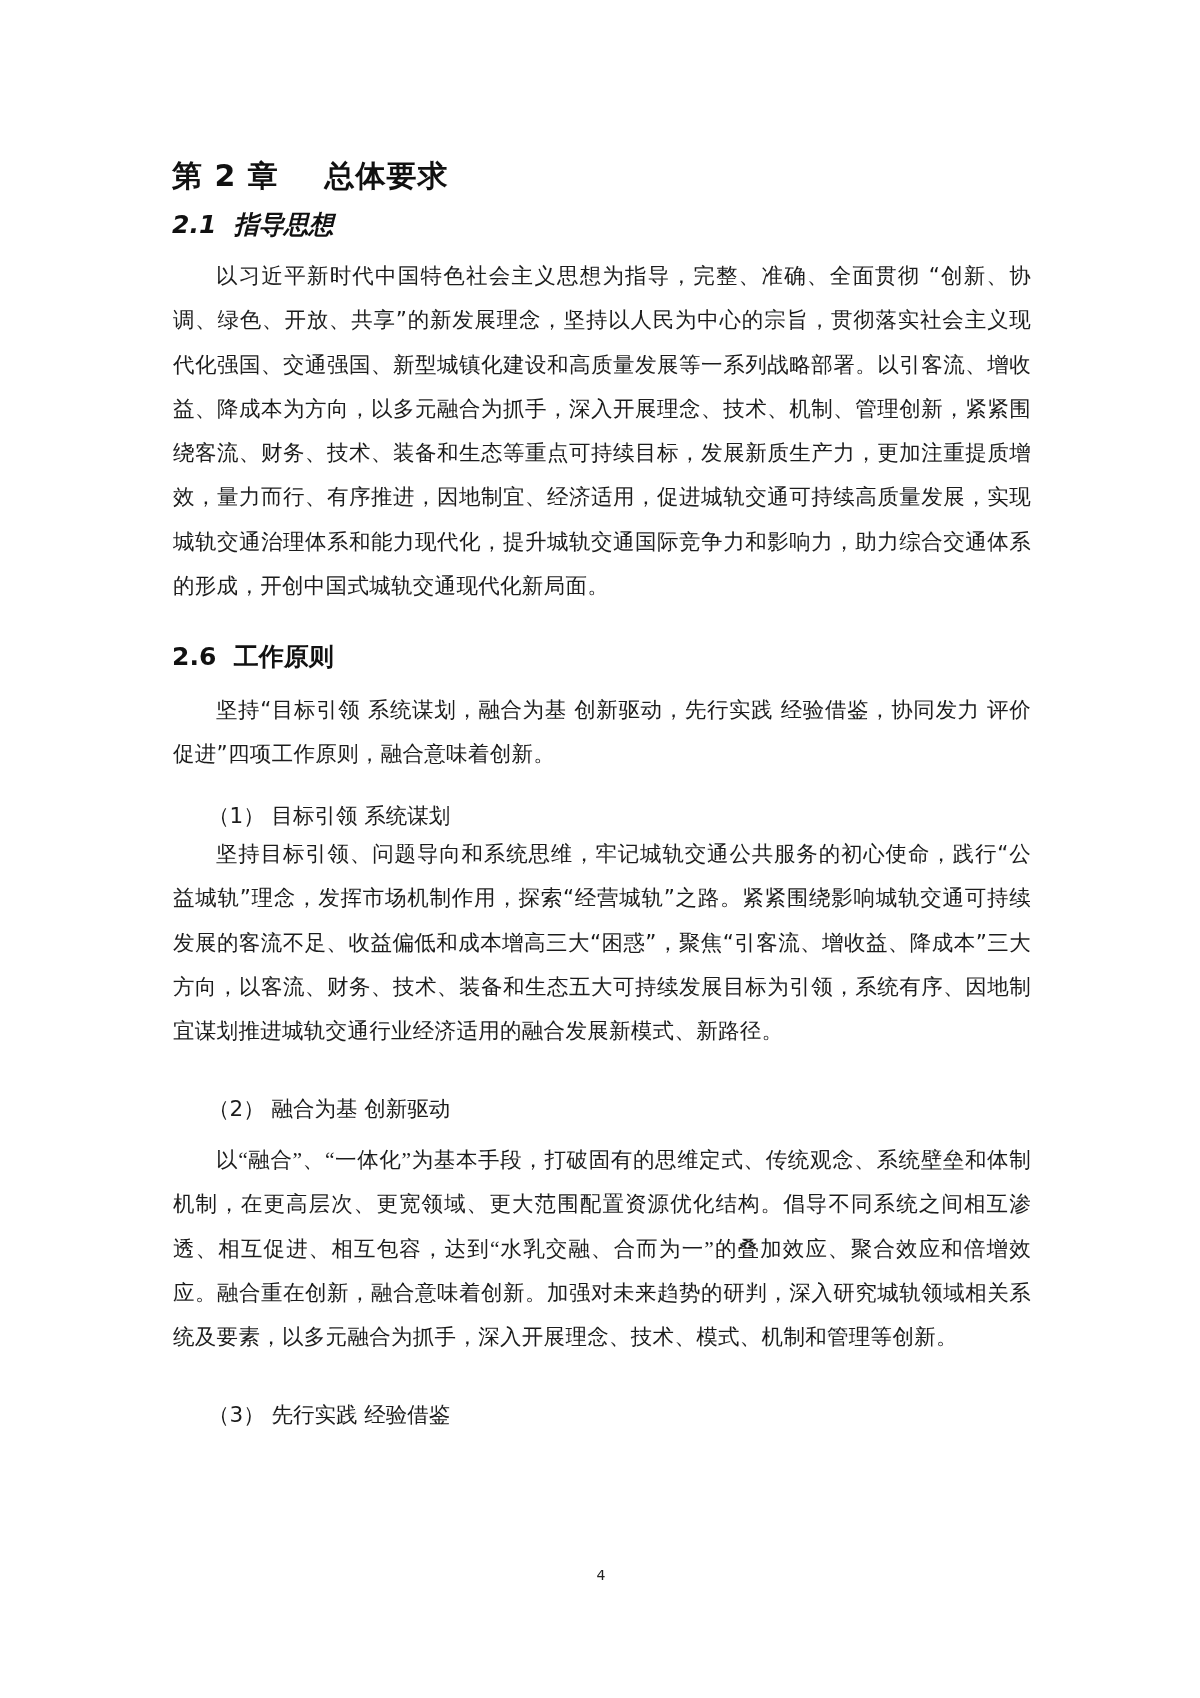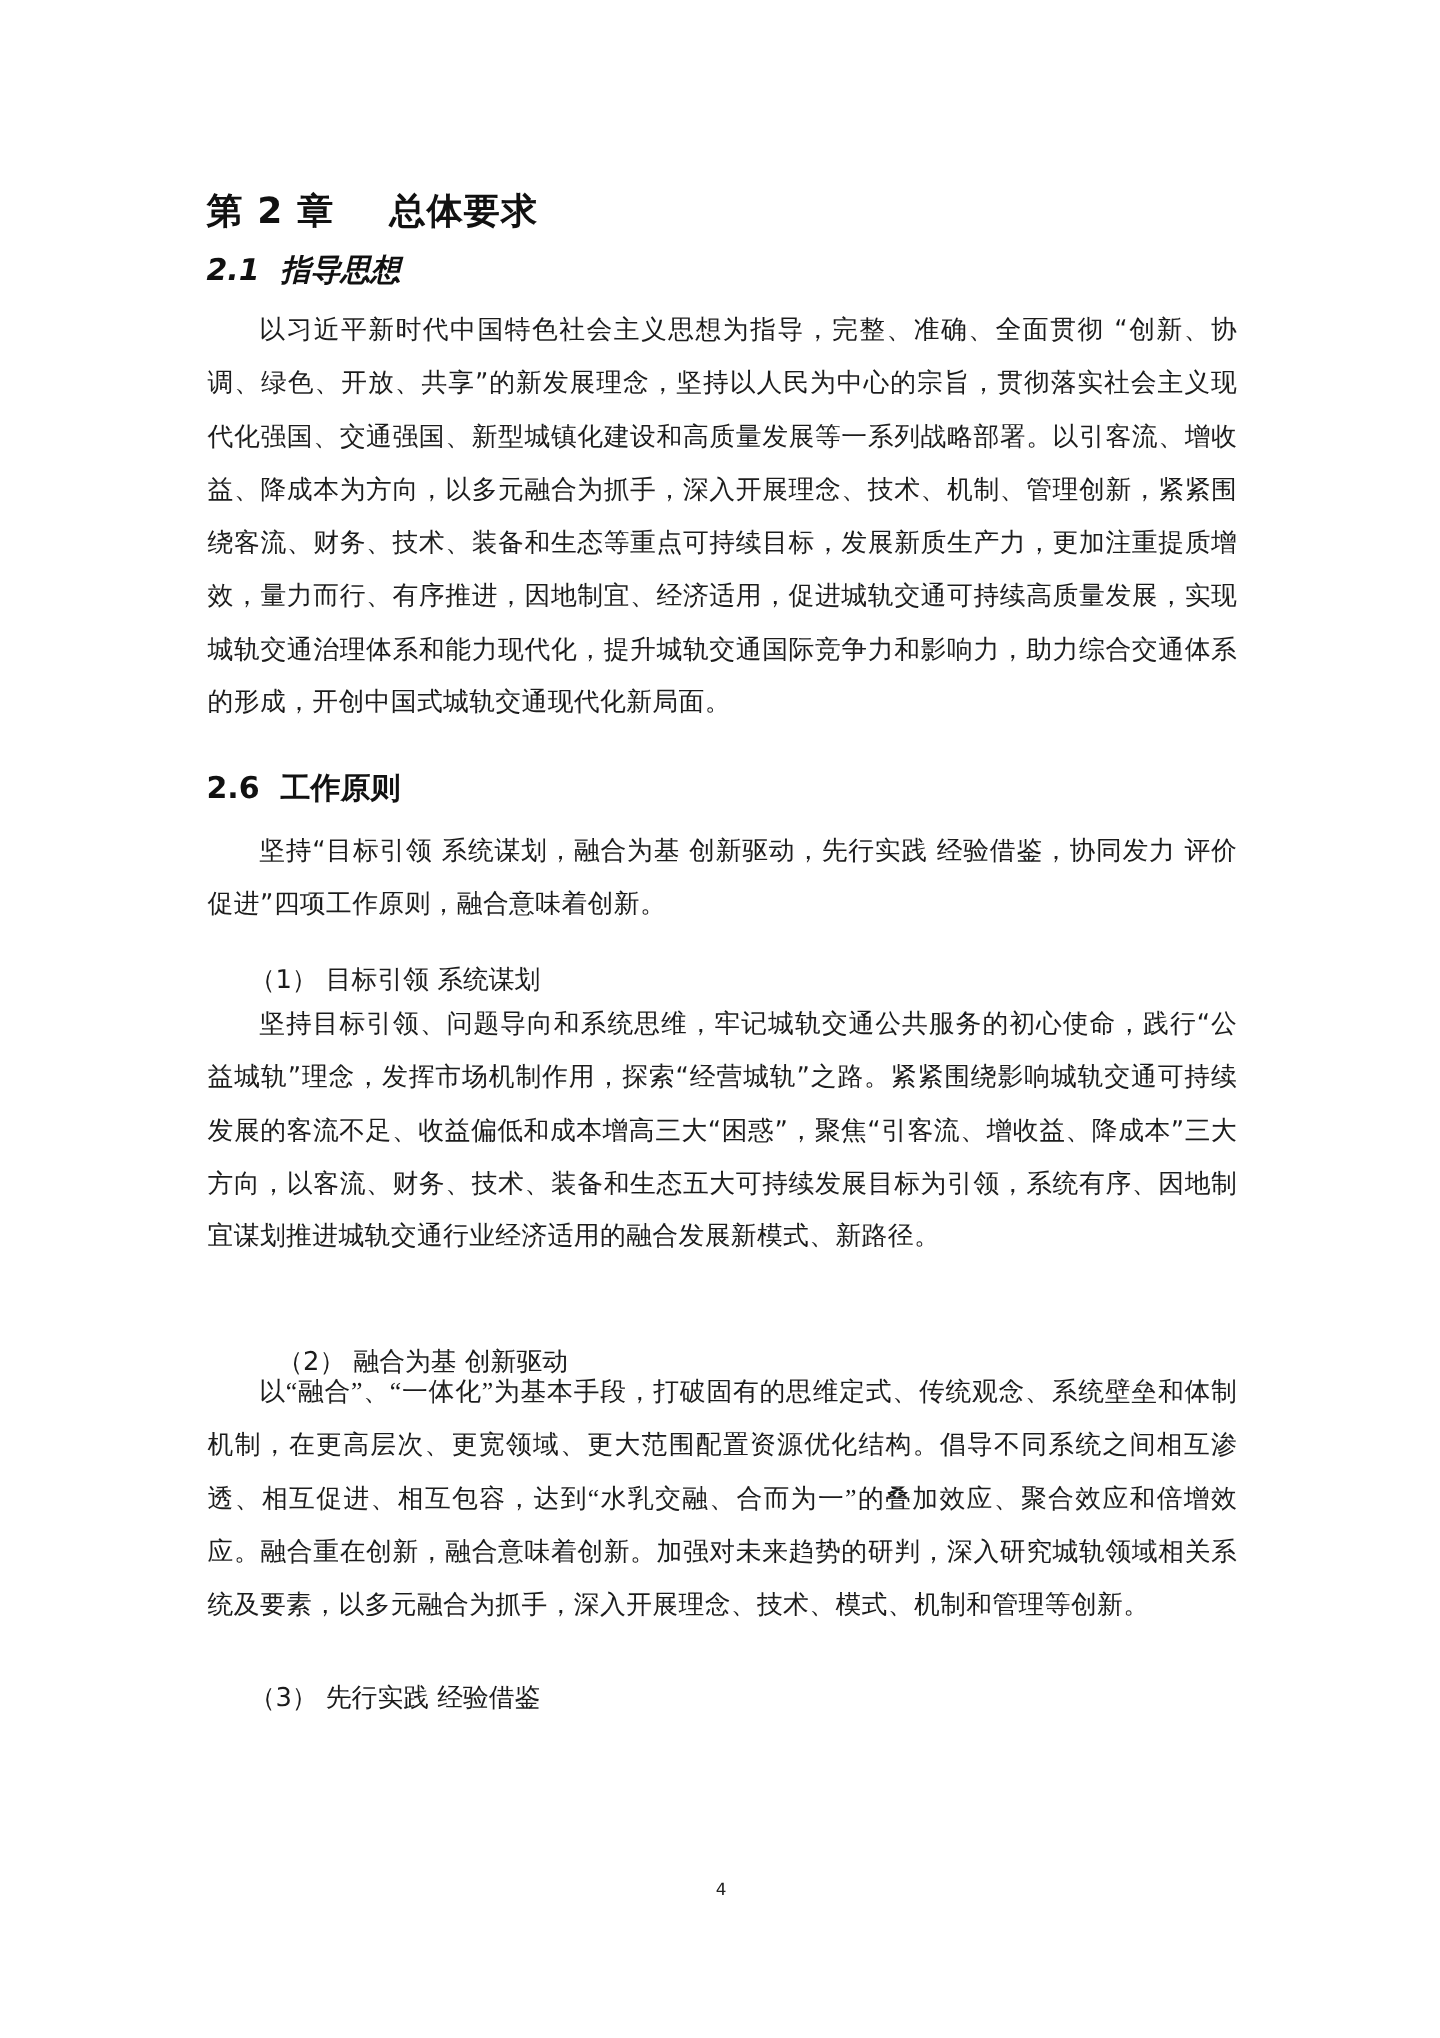--- a/index.html
+++ b/index.html
@@ -78,19 +78,19 @@
 
   <div class="section-heading" style="top:208px;font-style:italic;">2.1  指导思想</div>
   <div class="para" style="top:254px;">以习近平新时代中国特色社会主义思想为指导，完整、准确、全面贯彻 “创新、协调、绿色、开放、共享”的新发展理念，坚持以人民为中心的宗旨，贯彻落实社会主义现代化强国、交通强国、新型城镇化建设和高质量发展等一系列战略部署。以引客流、增收益、降成本为方向，以多元融合为抓手，深入开展理念、技术、机制、管理创新，紧紧围绕客流、财务、技术、装备和生态等重点可持续目标，发展新质生产力，更加注重提质增效，量力而行、有序推进，因地制宜、经济适用，促进城轨交通可持续高质量发展，实现城轨交通治理体系和能力现代化，提升城轨交通国际竞争力和影响力，助力综合交通体系的形成，开创中国式城轨交通现代化新局面。</div>
 
   <div class="section-heading" style="top:640px;">2.6  工作原则</div>
   <div class="para" style="top:688px;">坚持“目标引领 系统谋划，融合为基 创新驱动，先行实践 经验借鉴，协同发力 评价促进”四项工作原则，融合意味着创新。</div>
 
   <div class="item-heading" style="top:788px;margin-top:13px;">（1） 目标引领 系统谋划</div>
   <div class="para" style="top:832px;">坚持目标引领、问题导向和系统思维，牢记城轨交通公共服务的初心使命，践行“公益城轨”理念，发挥市场机制作用，探索“经营城轨”之路。紧紧围绕影响城轨交通可持续发展的客流不足、收益偏低和成本增高三大“困惑”，聚焦“引客流、增收益、降成本”三大方向，以客流、财务、技术、装备和生态五大可持续发展目标为引领，系统有序、因地制宜谋划推进城轨交通行业经济适用的融合发展新模式、新路径。</div>
 
-  <div class="item-heading" style="top:1120px;margin-left:23px;">（2） 融合为基 创新驱动</div>
+  <div class="item-heading" style="top:1094px;">（2） 融合为基 创新驱动</div>
   <div class="para" style="top:1138px;font-family:Liberation Serif, serif;">以“融合”、“一体化”为基本手段，打破固有的思维定式、传统观念、系统壁垒和体制机制，在更高层次、更宽领域、更大范围配置资源优化结构。倡导不同系统之间相互渗透、相互促进、相互包容，达到“水乳交融、合而为一”的叠加效应、聚合效应和倍增效应。融合重在创新，融合意味着创新。加强对未来趋势的研判，深入研究城轨领域相关系统及要素，以多元融合为抓手，深入开展理念、技术、模式、机制和管理等创新。</div>
 
   <div class="item-heading" style="top:1400px;">（3） 先行实践 经验借鉴</div>
 
   <div class="page-number">4</div>
 </div>
 
 </body></html>

